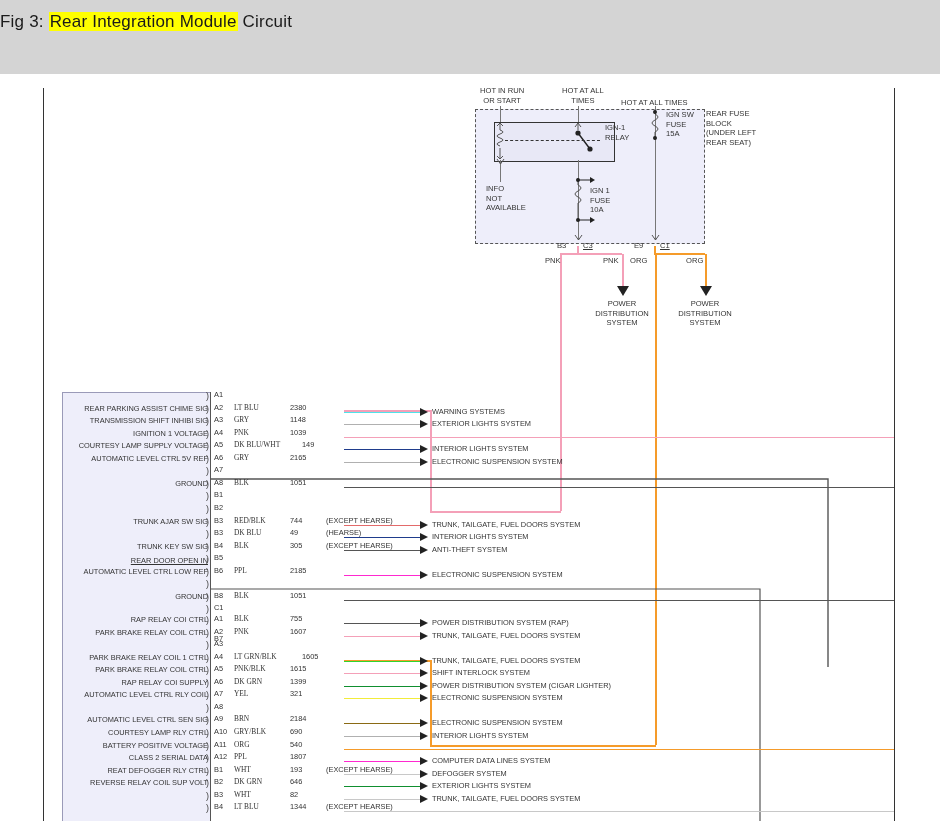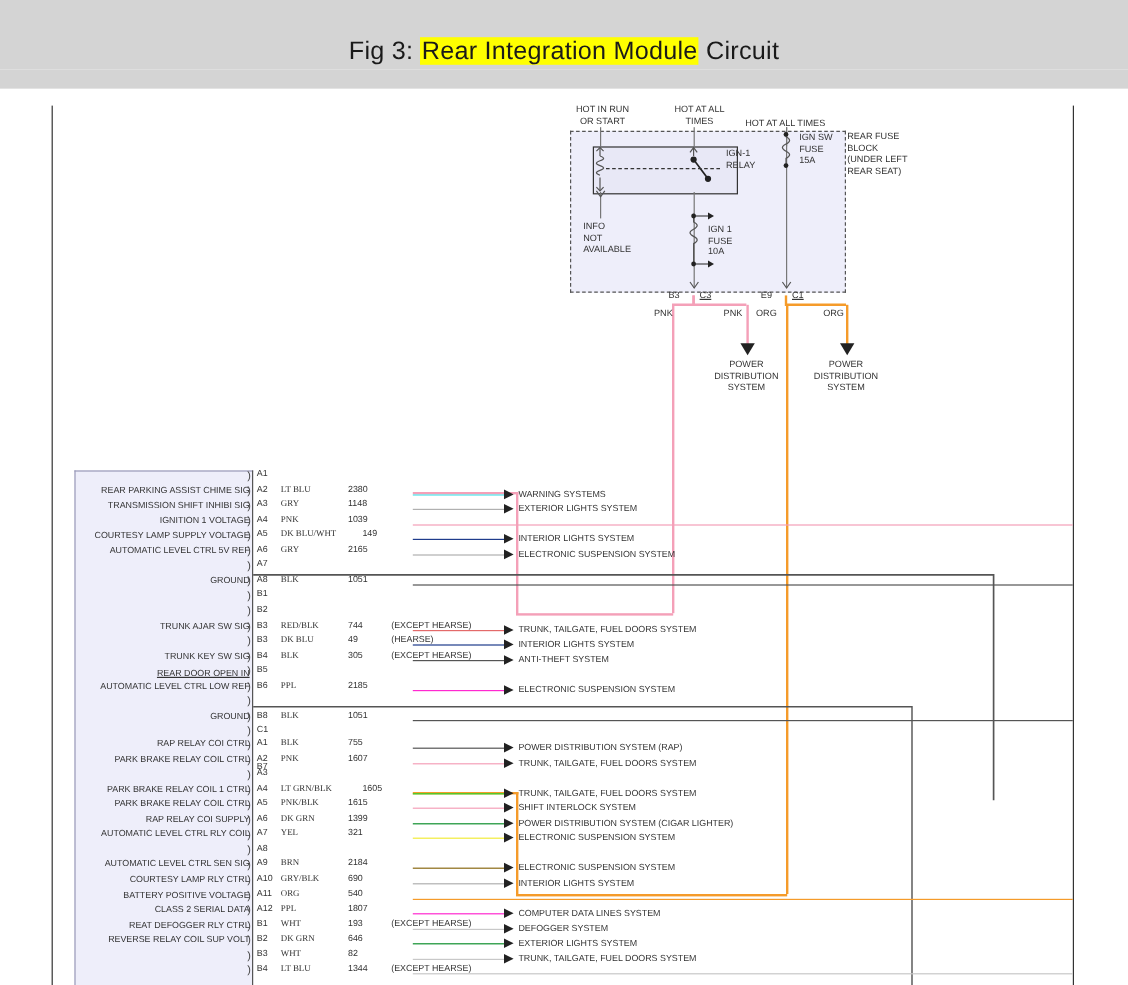--- a/index.html
+++ b/index.html
@@ -8,22 +8,22 @@
     width:940px;height:821px;
     background:#ffffff;
     font-family:"Liberation Sans","DejaVu Sans",sans-serif;
     overflow:hidden;
   }
   #header{
     position:absolute;left:0;top:0;width:940px;height:58px;
     background:#d4d4d4;
   }
   #title{
-    position:absolute;left:0;top:31px;width:940px;
-    text-align:center;font-size:21px;color:#1a1a1a;
+    position:absolute;left:0;top:12px;width:940px;
+    text-align:left;font-size:17px;color:#1a1a1a;
     letter-spacing:.2px;white-space:nowrap;
   }
   #title .hl{background:#ffff00;padding:0 1px;}
   #gapbar{
     position:absolute;left:0;top:58px;width:940px;height:16px;background:#d4d4d4;
   }
   #canvas{
     position:absolute;left:0;top:74px;width:940px;height:747px;background:#ffffff;
   }
   .vborder{position:absolute;width:0;border-left:1.5px solid #333;}

